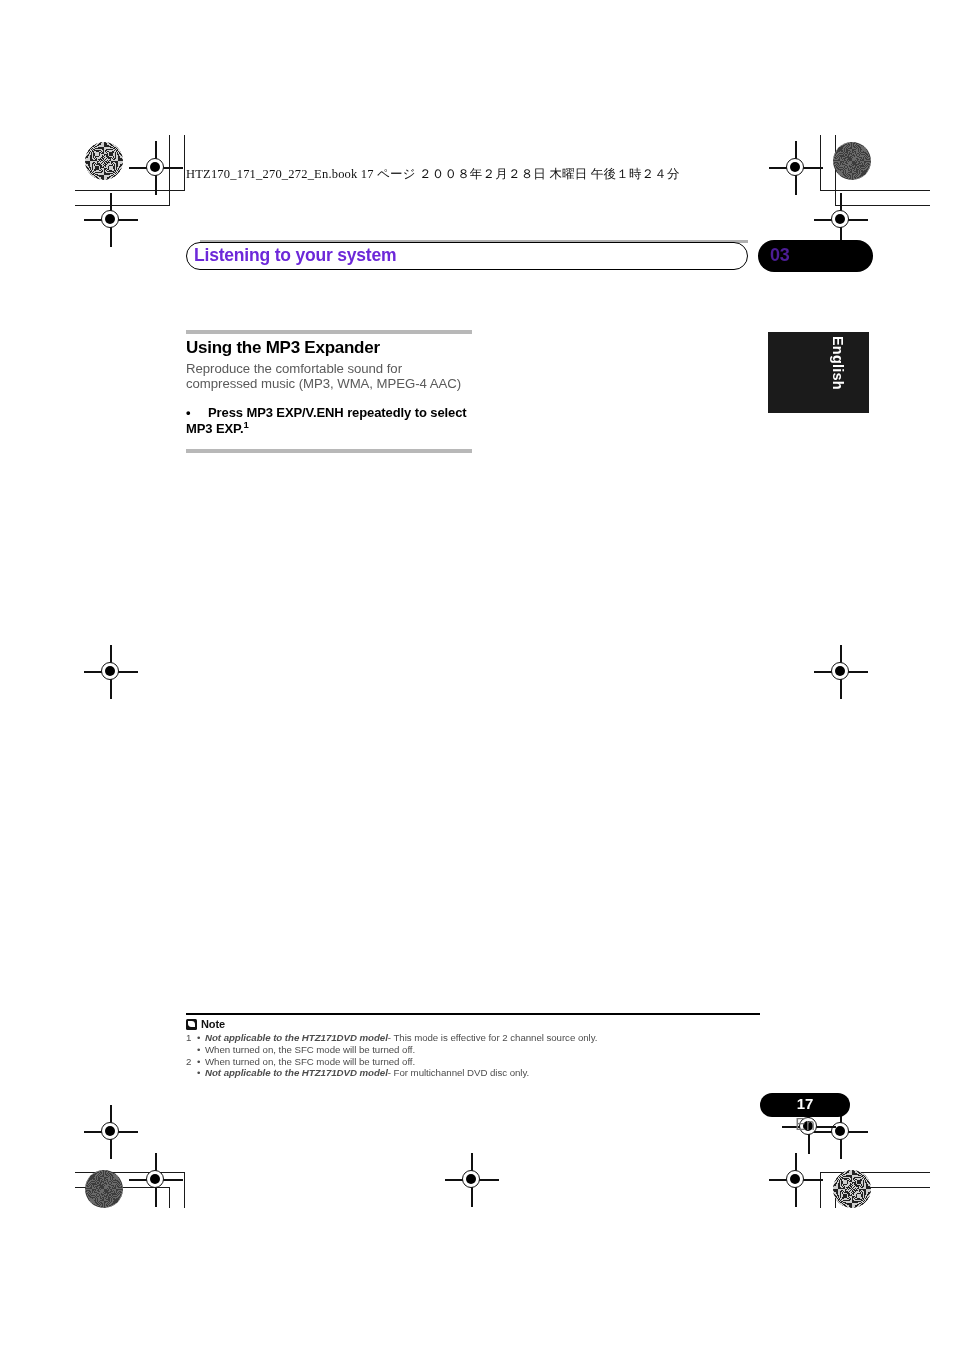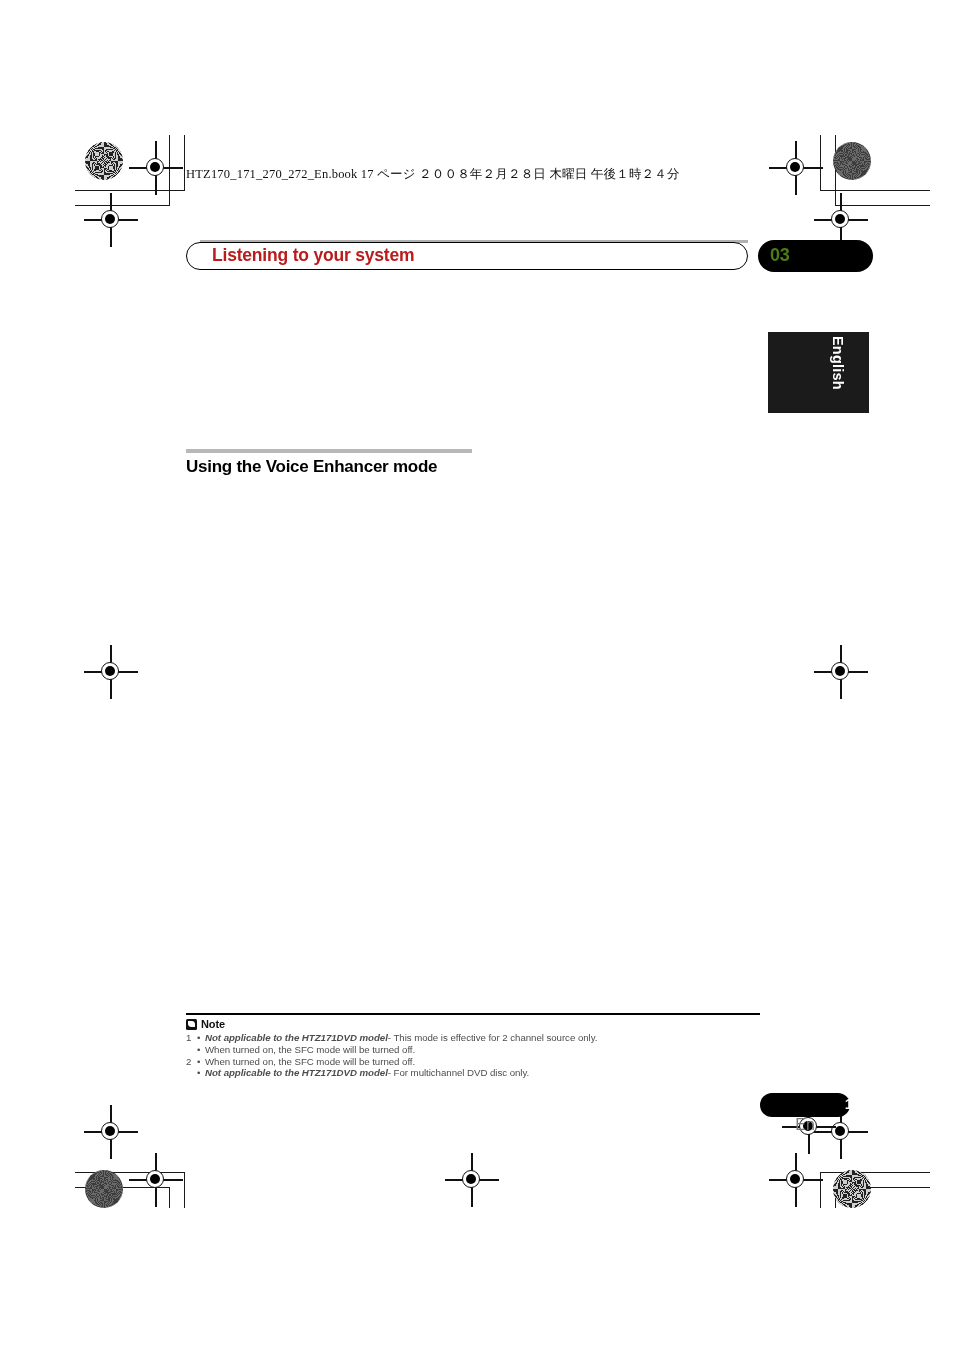--- a/index.html
+++ b/index.html
@@ -95,43 +95,43 @@
   .head-pill-top {
     position: absolute;
     left: 200px;
     top: 240px;
     width: 548px;
     height: 3px;
     background: #b0b0b0;
   }
   .head-title {
     position: absolute;
-    left: 212px;
+    left: 194px;
     top: 245px;
     font-size: 17.5px;
     font-weight: bold;
-    color: #b91c1c;
+    color: #6d28d9;
     letter-spacing: -0.2px;
   }
   .chapter-pill {
     position: absolute;
     left: 758px;
     top: 240px;
     width: 115px;
     height: 32px;
     border-radius: 16px;
     background: #000;
   }
   .chapter-num {
     position: absolute;
     left: 770px;
     top: 245px;
     font-size: 18px;
     font-weight: bold;
-    color: #4d7c0f;
+    color: #4c1d95;
     letter-spacing: -0.3px;
   }
 
   
   .lang-tab {
     position: absolute;
     left: 768px;
     top: 332px;
     width: 101px;
     height: 81px;
@@ -279,21 +279,20 @@
   }
   .folio-num {
     position: absolute;
     left: 760px;
     top: 1095px;
     width: 90px;
     text-align: center;
     font-size: 15px;
     font-weight: bold;
     color: #fff;
-    padding-left: 48px;
   }
   .folio-lang {
     position: absolute;
     left: 760px;
     top: 1116px;
     width: 90px;
     text-align: center;
     font-size: 16px;
     color: #7a7a7a;
   }
@@ -405,24 +404,31 @@
 
   <div class="head-pill-top"></div>
   <div class="head-pill"></div>
   <div class="head-title">Listening to your system</div>
   <div class="chapter-pill"></div>
   <div class="chapter-num">03</div>
 
   <div class="lang-tab"></div>
   <div class="lang-tab-text">English</div>
 
+  <div class="col" style="top:330px;">
+    <div class="sect-rule"></div>
+    <h2 class="sect-title">Using the MP3 Expander</h2>
+    <p class="sect-body">Reproduce the comfortable sound for compressed music (MP3, WMA, MPEG-4 AAC)</p>
+    <div class="step">
+      <span class="bullet">•</span><span>Press MP3 EXP/V.ENH repeatedly to select MP3 EXP.</span><sup>1</sup>
+    </div>
+  </div>
 
   <div class="col" style="top:449px;">
     <div class="sect-rule"></div>
-    <h2 class="sect-title">Using the Voice Enhancer mode</h2>
   </div>
 
   <div class="note-rule"></div>
   <div class="note-head">
     <span class="note-icon"></span>
     <span class="note-label">Note</span>
   </div>
   <div class="note-list">
     <div class="note-row">
       <span class="note-idx">1</span>

